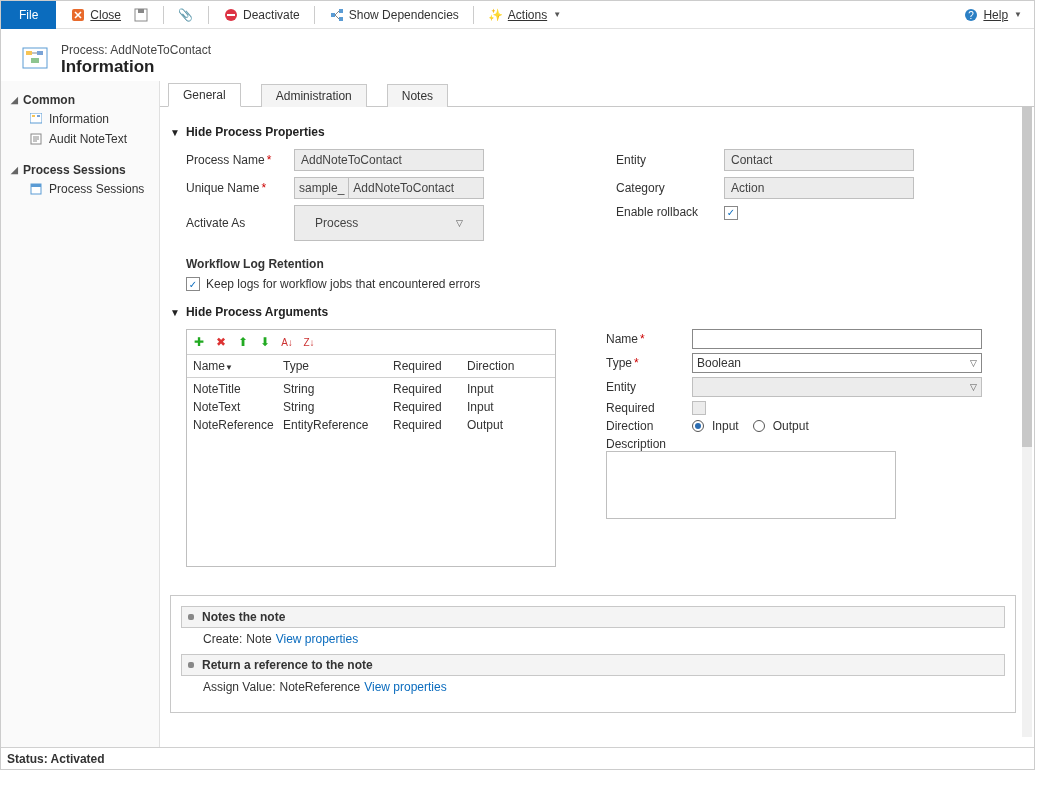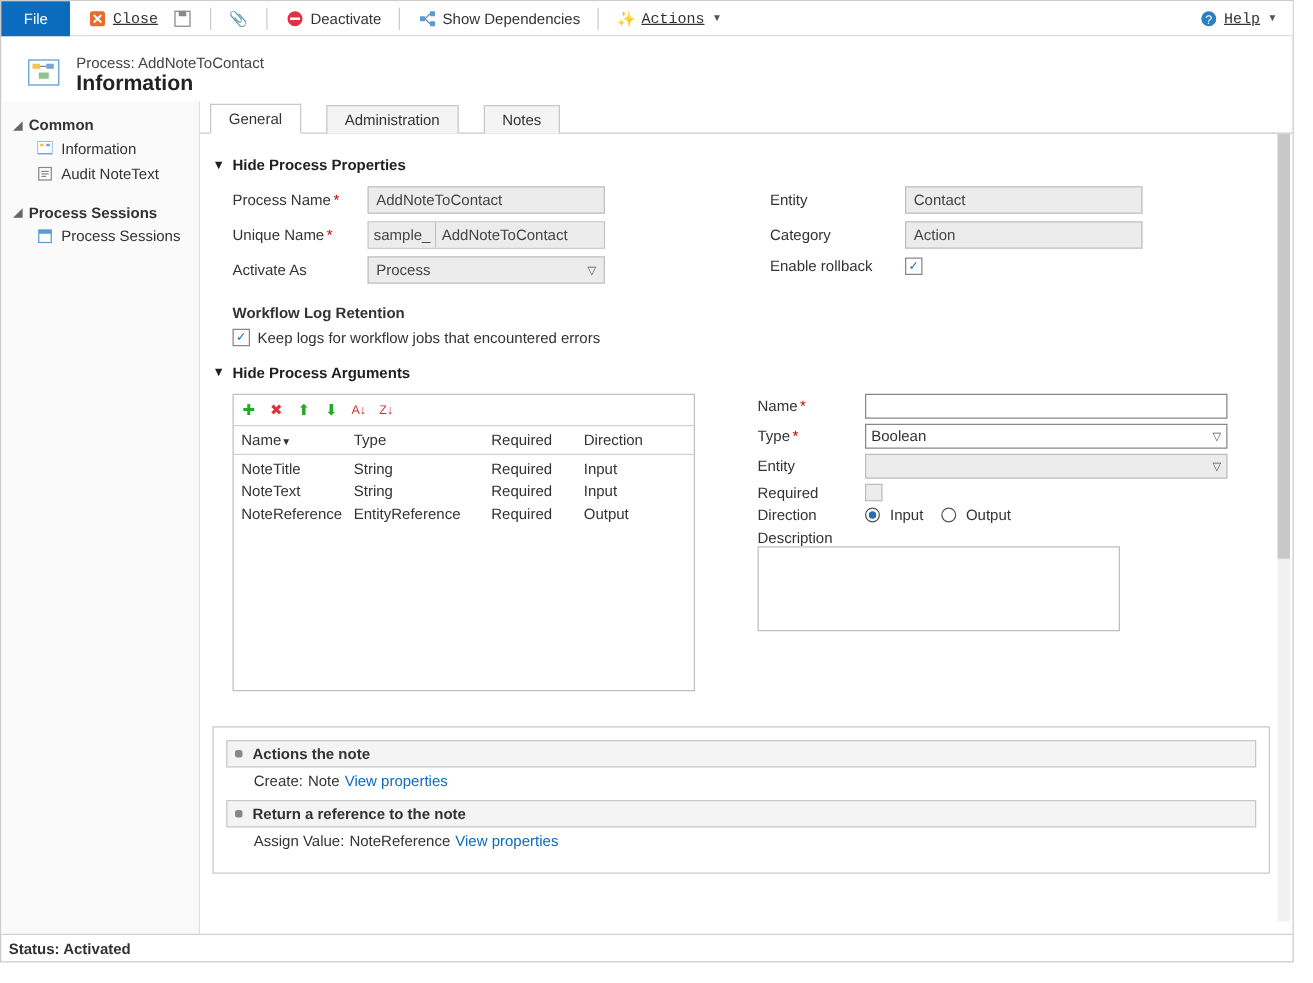--- a/index.html
+++ b/index.html
@@ -6,21 +6,21 @@
 body { font-family: "Segoe UI", Tahoma, Arial, sans-serif; font-size: 12px; color: #333; background: #fff; width: 1050px; height: 786px; position: relative; overflow: hidden; }
 .app { width: 1035px; height: 770px; margin: 0; border: 1px solid #ccc; display: flex; flex-direction: column; position: relative; }
 
 
 .toolbar { display: flex; align-items: center; height: 28px; background: #fff; border-bottom: 1px solid #e0e0e0; padding-right: 8px; }
 .file-btn { background: #0b6cbe; color: #fff; height: 28px; display: flex; align-items: center; padding: 0 18px; font-size: 12px; cursor: pointer; }
 .tb-group { display: flex; align-items: center; gap: 4px; margin-left: 10px; }
 .tb-sep { width: 1px; height: 18px; background: #ccc; margin: 0 6px; }
 .tb-item { display: flex; align-items: center; gap: 4px; padding: 2px 4px; cursor: pointer; }
 .tb-item span.label { font-size: 12px; }
-.tb-item .ul { text-decoration: underline; font-family: Liberation Mono, monospace; }
+.tb-item .ul { text-decoration: underline; }
 .tb-icon { width: 16px; height: 16px; display: inline-flex; align-items: center; justify-content: center; font-size: 12px; }
 .spacer { flex: 1; }
 .dropdown-caret { font-size: 8px; margin-left: 2px; color: #555; }
 
 
 .header { display: flex; align-items: center; padding: 10px 18px 0 18px; height: 52px; }
 .header-icon { width: 32px; height: 32px; margin-right: 10px; display:flex;align-items:center;justify-content:center; }
 .header-titles { display: flex; flex-direction: column; }
 .preheader { font-size: 12px; color: #444; }
 .h1 { font-size: 17px; font-weight: 600; color: #222; }
@@ -52,21 +52,21 @@
 .form-grid { display: grid; grid-template-columns: 400px 400px; gap: 0 30px; margin-left: 16px; }
 .form-row { display: flex; align-items: center; margin-bottom: 6px; }
 .form-label { width: 108px; font-size: 12px; color: #333; }
 .req { color: #c00; margin-left: 2px; }
 .form-field { flex: 1; }
 .readonly-box { background: #ececec; border: 1px solid #bfbfbf; height: 22px; display: flex; align-items: center; padding: 0 6px; color: #444; width: 190px; }
 .readonly-box.wide { width: 190px; }
 .prefix-box { display: flex; width: 190px; border: 1px solid #bfbfbf; height: 22px; }
 .prefix { background: #ececec; border-right: 1px solid #bfbfbf; padding: 0 4px; display:flex;align-items:center; color:#444; }
 .prefix-val { background: #ececec; flex: 1; padding: 0 4px; display:flex;align-items:center; color:#444; }
-.select-box { background: #ececec; border: 1px solid #bfbfbf; height: 22px; width: 190px; display:flex;align-items:center;justify-content:space-between;padding: 0 6px; color:#444; }
+.select-box { background: #ececec; border: 1px solid #bfbfbf; height: 36px; width: 190px; display:flex;align-items:center;justify-content:space-between;padding: 0 20px; color:#444; }
 .select-caret { font-size: 9px; color:#555; }
 .checkbox { width: 14px; height: 14px; border: 1px solid #888; display:inline-flex;align-items:center;justify-content:center; font-size:10px; color:#0b6cbe; background:#fff; }
 
 .subheading { font-weight: 600; margin: 10px 0 6px 16px; }
 .check-row { display:flex;align-items:center;gap:6px; margin-left: 16px; }
 
 
 .args { display: grid; grid-template-columns: 400px 400px; gap: 0 20px; margin-left: 16px; margin-top: 8px; }
 .arg-grid-wrap { border: 1px solid #bfbfbf; width: 370px; height: 238px; display:flex; flex-direction:column; }
 .arg-toolbar { display:flex; gap: 6px; padding: 4px; border-bottom: 1px solid #d0d0d0; align-items:center; }
@@ -390,21 +390,21 @@
               <div class="form-label">Description</div>
               <div class="desc-box"></div>
             </div>
           </div>
         </div>
 
         <div class="steps-box" id="steps-box">
             <div class="step">
               <div class="step-hdr">
                 <span class="step-bullet"></span>
-                <span class="step-title">Actions the note</span>
+                <span class="step-title">Notes the note</span>
               </div>
               <div class="step-body">
                 <span>Create:</span> 
                 <span>Note</span> 
                 <span class="link">View properties</span>
               </div>
             </div>
             <div class="step">
               <div class="step-hdr">
                 <span class="step-bullet"></span>

